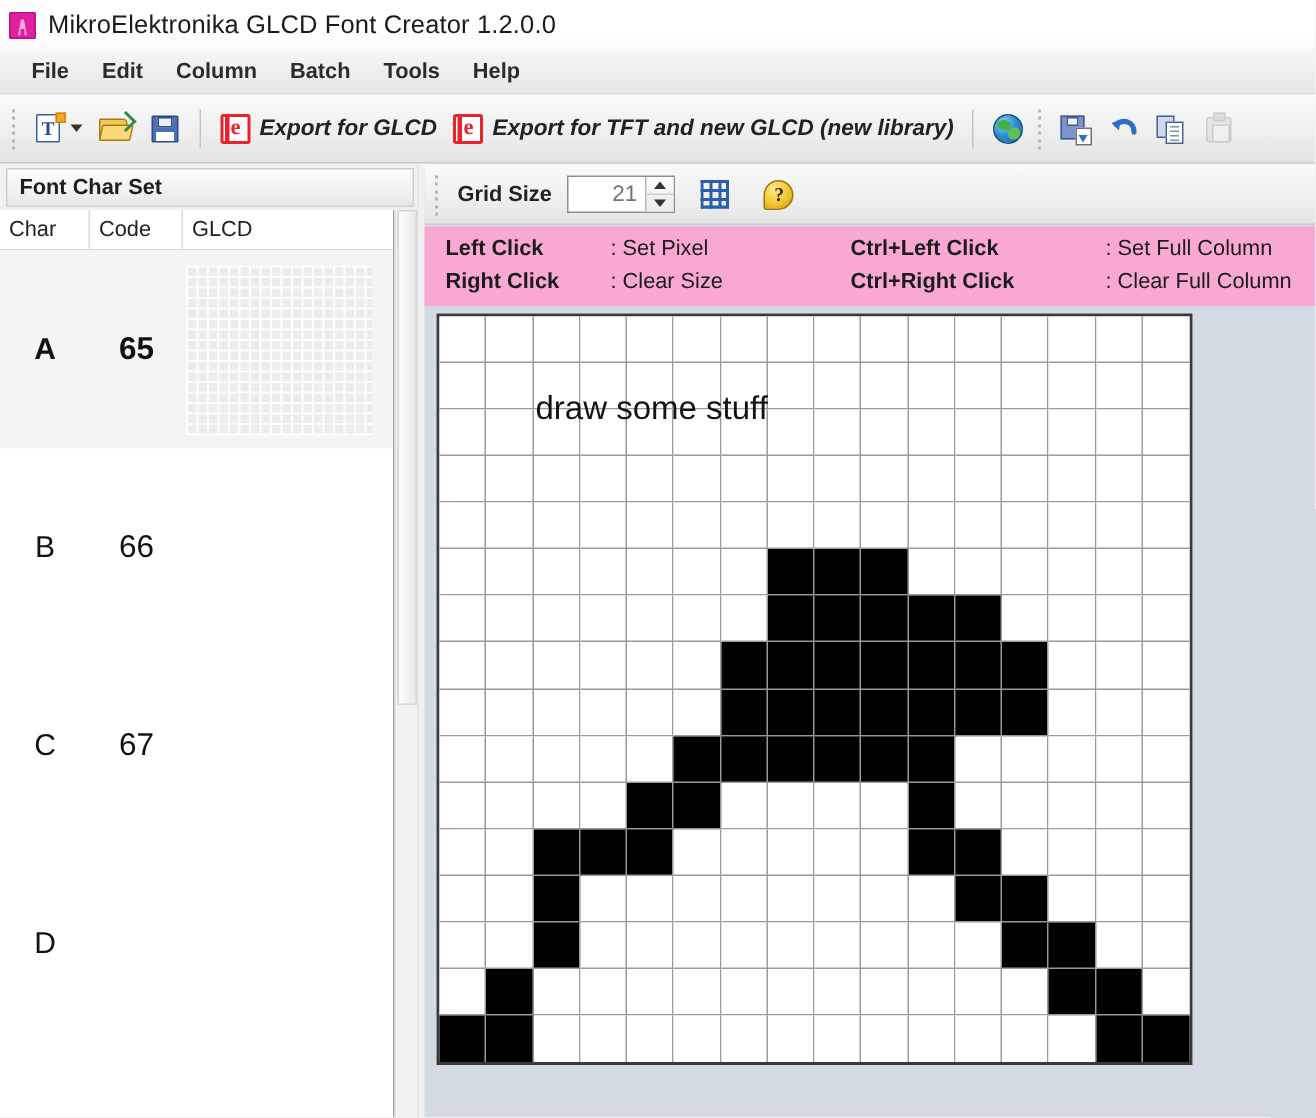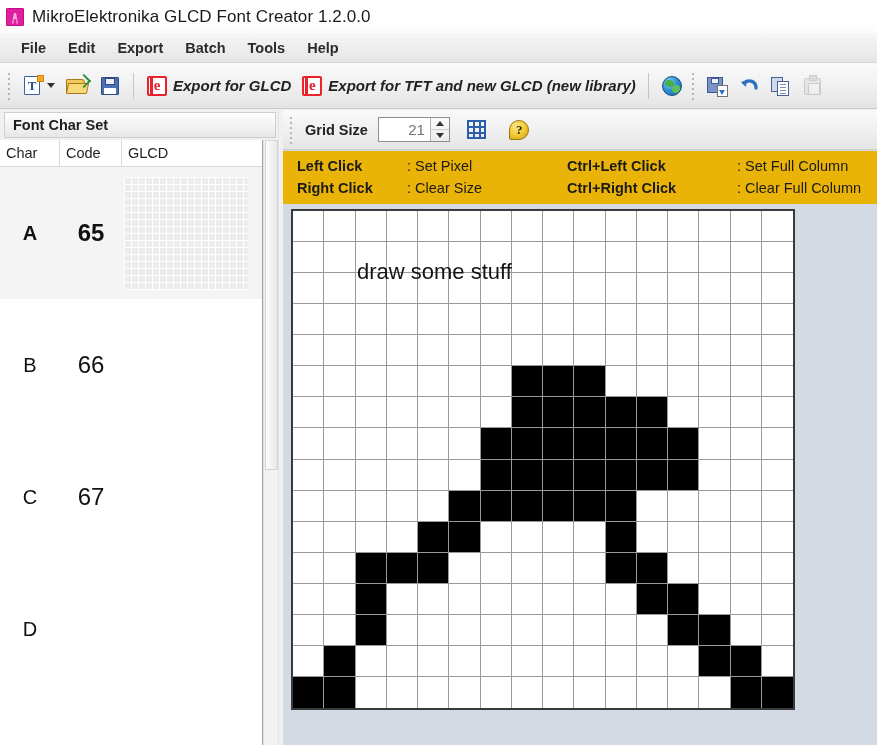--- a/index.html
+++ b/index.html
@@ -270,21 +270,21 @@
     display: flex; height: 132px; align-items: center;
     background: #ffffff;
     box-sizing: border-box;
   }
   .ch-row.selected { background: #f4f4f4; }
   .ch-cell {
     display: flex; align-items: center; justify-content: center;
     height: 100%; box-sizing: border-box;
   }
   .ch-cell.c-char { width: 60px; font-size: 20px; color: #111; }
-  .ch-cell.c-code { width: 62px; font-size: 24px; color: #111; }
+  .ch-cell.c-code { width: 62px; font-size: 21px; color: #111; }
   .ch-cell.c-glcd { width: 139px; justify-content: flex-start; padding-left: 2px; }
   .ch-row.selected .c-char, .ch-row.selected .c-code { font-weight: bold; }
   .mini-grid {
     width: 124px; height: 113px;
     background-image:
       linear-gradient(to right, #ffffff 1px, transparent 1px),
       linear-gradient(to bottom, #ffffff 1px, transparent 1px);
     background-size: 7px 7px;
     background-color: #ececec;
     border: 0;
@@ -375,21 +375,21 @@
   }
   .ico-help::after {
     content: "?"; position: absolute; left: 0; top: 0; right: 0;
     text-align: center; line-height: 18px;
     font-size: 13px; font-weight: bold; color: #3a2b00;
     font-family: "Liberation Serif", serif;
   }
 
   #legend {
     position: absolute; left: 0; top: 41px; width: 594px; height: 53px;
-    background: #eab308;
+    background: #f9a8d4;
     overflow: hidden;
     padding-top: 4px;
     box-sizing: border-box;
   }
   .legend-row {
     display: flex; align-items: center; height: 22px;
     white-space: nowrap;
     padding-left: 14px;
   }
   .lg-key {
@@ -440,21 +440,21 @@
 <div id="app">
 
   <div id="titlebar">
     <div id="app-icon"></div>
     <div id="title-text">MikroElektronika GLCD Font Creator 1.2.0.0</div>
   </div>
 
   <div id="menubar">
     <div class="menu-item">File</div>
     <div class="menu-item">Edit</div>
-    <div class="menu-item">Export</div>
+    <div class="menu-item">Column</div>
     <div class="menu-item">Batch</div>
     <div class="menu-item">Tools</div>
     <div class="menu-item">Help</div>
   </div>
 
   <div id="toolbar">
     <div class="tb-grip"></div>
 
     <div class="tb-btn">
       <span class="ico ico-newfont">

